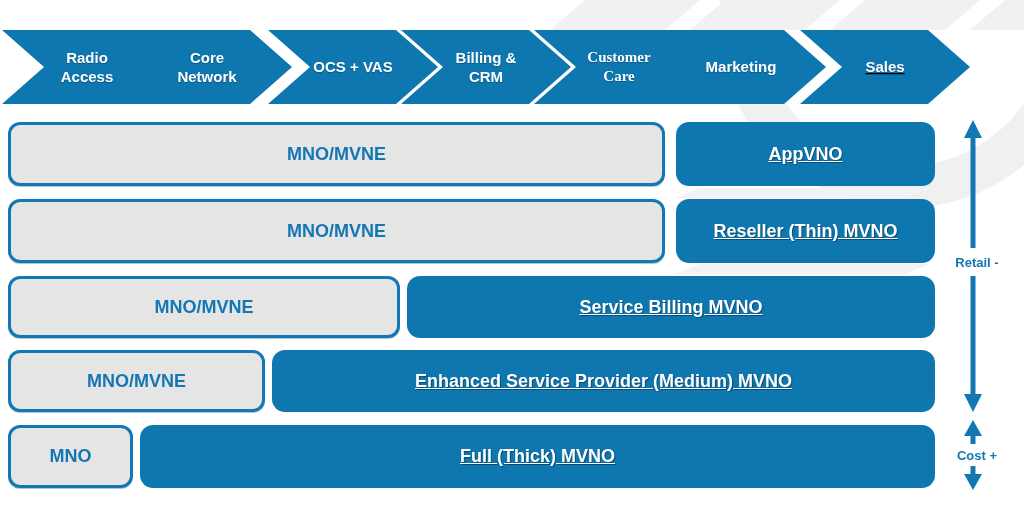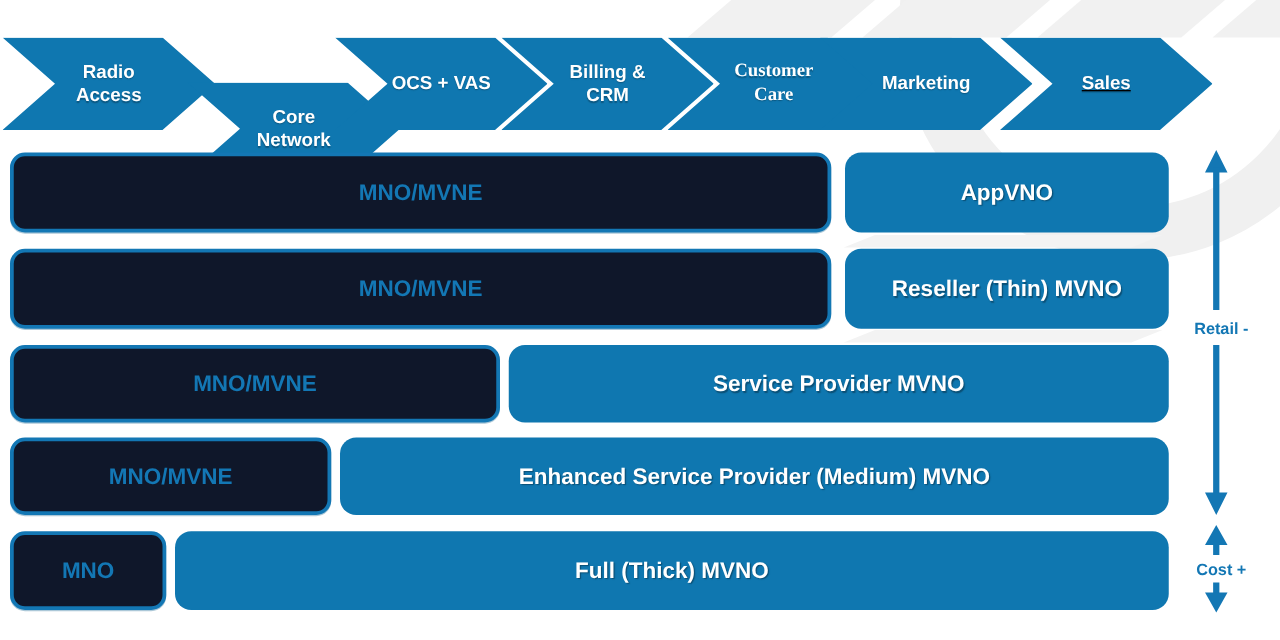--- a/index.html
+++ b/index.html
@@ -48,21 +48,21 @@
     width: 100%;
     padding: 0 44px;
     box-sizing: border-box;
     color: #ffffff;
     font-size: 15px;
     font-weight: 600;
     line-height: 1.3;
     text-shadow: 0 1px 1px rgba(0,0,0,0.28);
   }
   .c0 { left: 0px; }
-  .c1 { left: 148px; margin-top: 36px; }
+  .c1 { left: 120px; }
   .c2 { left: 266px; justify-content: flex-end; }
   .c3 { left: 399px; }
   .c4 { left: 532px; font-family: Liberation Serif, serif; }
   .c5 { left: 654px; }
   .c6 { left: 798px; text-decoration: underline; }
 
   
   .row { position: absolute; left: 0; width: 1024px; z-index: 2; }
   .r1 { top: 122px; height: 64px; }
   .r2 { top: 199px; height: 64px; }
@@ -75,32 +75,33 @@
     top: 0;
     height: 100%;
     display: flex;
     align-items: center;
     justify-content: center;
     box-sizing: border-box;
     font-size: 18px;
     font-weight: 700;
   }
   .box-outline {
-    background: #0f172a;
+    background: #e5e5e5;
     border: 3px solid #1377B4;
     border-radius: 12px;
     color: #1377B4;
     box-shadow: 0 1px 0 rgba(16,98,144,0.35);
     text-align: center;
   }
   .box-solid {
     background: #0F77B0;
     border-radius: 13px;
     color: #ffffff;
     text-shadow: 1px 1px 1px rgba(0,0,0,0.35);
+    text-decoration: underline;
   }
   .r1 .box-outline, .r2 .box-outline { left: 8px;  width: 657px; }
   .r1 .box-solid,  .r2 .box-solid   { left: 676px; width: 259px; }
   .r3 .box-outline { left: 8px;  width: 392px; }
   .r3 .box-solid   { left: 407px; width: 528px; }
   .r4 .box-outline { left: 8px;  width: 257px; }
   .r4 .box-solid   { left: 272px; width: 663px; }
   .r5 .box-outline { left: 8px;  width: 125px; }
   .r5 .box-solid   { left: 140px; width: 795px; }
 
@@ -177,21 +178,21 @@
     <div class="box box-solid">
       <span>Reseller (Thin) MVNO</span>
     </div>
   </div>
 
   <div class="row r3">
     <div class="box box-outline">
       <span>MNO/MVNE</span>
     </div>
     <div class="box box-solid">
-      <span>Service Provider MVNO</span>
+      <span>Service Billing MVNO</span>
     </div>
   </div>
 
   <div class="row r4">
     <div class="box box-outline">
       <span>MNO/MVNE</span>
     </div>
     <div class="box box-solid">
       <span>Enhanced Service Provider (Medium) MVNO</span>
     </div>

